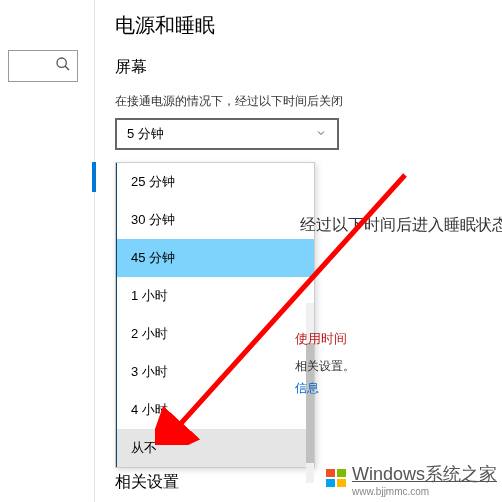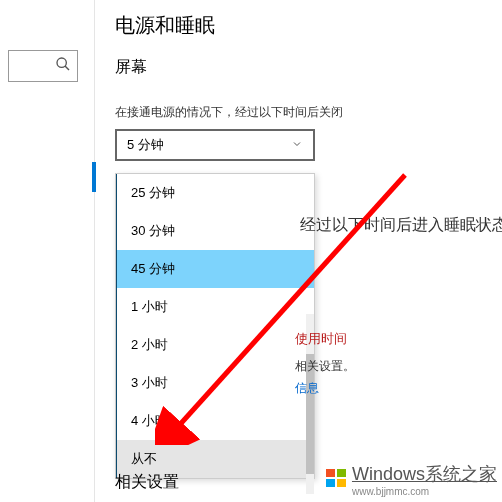--- a/index.html
+++ b/index.html
@@ -5,24 +5,24 @@
     * { margin: 0; padding: 0; box-sizing: border-box; font-family: "Microsoft YaHei", "Segoe UI", sans-serif; }
     body { width: 502px; height: 502px; background: #fff; overflow: hidden; position: relative; }
     
     .sidebar { position: absolute; left: 0; top: 0; width: 95px; height: 502px; border-right: 1px solid #e5e5e5; }
     .search-box { position: absolute; left: 8px; top: 50px; width: 70px; height: 32px; border: 1px solid #999; background: #fff; display: flex; align-items: center; justify-content: flex-end; padding-right: 6px; }
     .search-icon svg { width: 16px; height: 16px; stroke: #555; fill: none; stroke-width: 2; }
     .blue-bar { position: absolute; left: 92px; top: 162px; width: 4px; height: 30px; background: #0078d4; }
     
     .main { position: absolute; left: 95px; top: 0; right: 0; bottom: 0; padding: 12px 20px; }
     .page-title { font-size: 20px; font-weight: 400; color: #000; margin-bottom: 18px; }
-    .section-title { font-size: 16px; font-weight: 400; color: #000; margin-bottom: 26px; }
+    .section-title { font-size: 16px; font-weight: 400; color: #000; margin-bottom: 15px; }
     .setting-label { font-size: 12px; color: #333; margin-bottom: 8px; }
     
-    .dropdown-collapsed { width: 200px; height: 32px; border: 2px solid #666; display: flex; align-items: center; justify-content: space-between; padding: 0 10px; margin-bottom: 12px; }
+    .dropdown-collapsed { width: 224px; height: 32px; border: 2px solid #666; display: flex; align-items: center; justify-content: space-between; padding: 0 10px; margin-bottom: 12px; }
     .dropdown-value { font-size: 13px; color: #000; }
     .chevron svg { width: 12px; height: 12px; stroke: #555; fill: none; stroke-width: 2; }
     
     .dropdown-open { width: 200px; border: 1px solid #ccc; background: #fff; box-shadow: 2px 2px 6px rgba(0,0,0,0.15); margin-top: 5px; }
     .dropdown-item { height: 38px; display: flex; align-items: center; padding: 0 14px; font-size: 13px; color: #000; cursor: pointer; border-left: 1px solid #0c4a6e; }
     .dropdown-item.highlighted { background: #7dd3fc; }
     .dropdown-item.hovered { background: #e5e5e5; }
     .scrollbar-track { position: absolute; right: 0; top: 140px; width: 8px; height: 180px; background: #f0f0f0; }
     .scrollbar-thumb { position: absolute; right: 0; top: 180px; width: 8px; height: 120px; background: #c0c0c0; }
     

